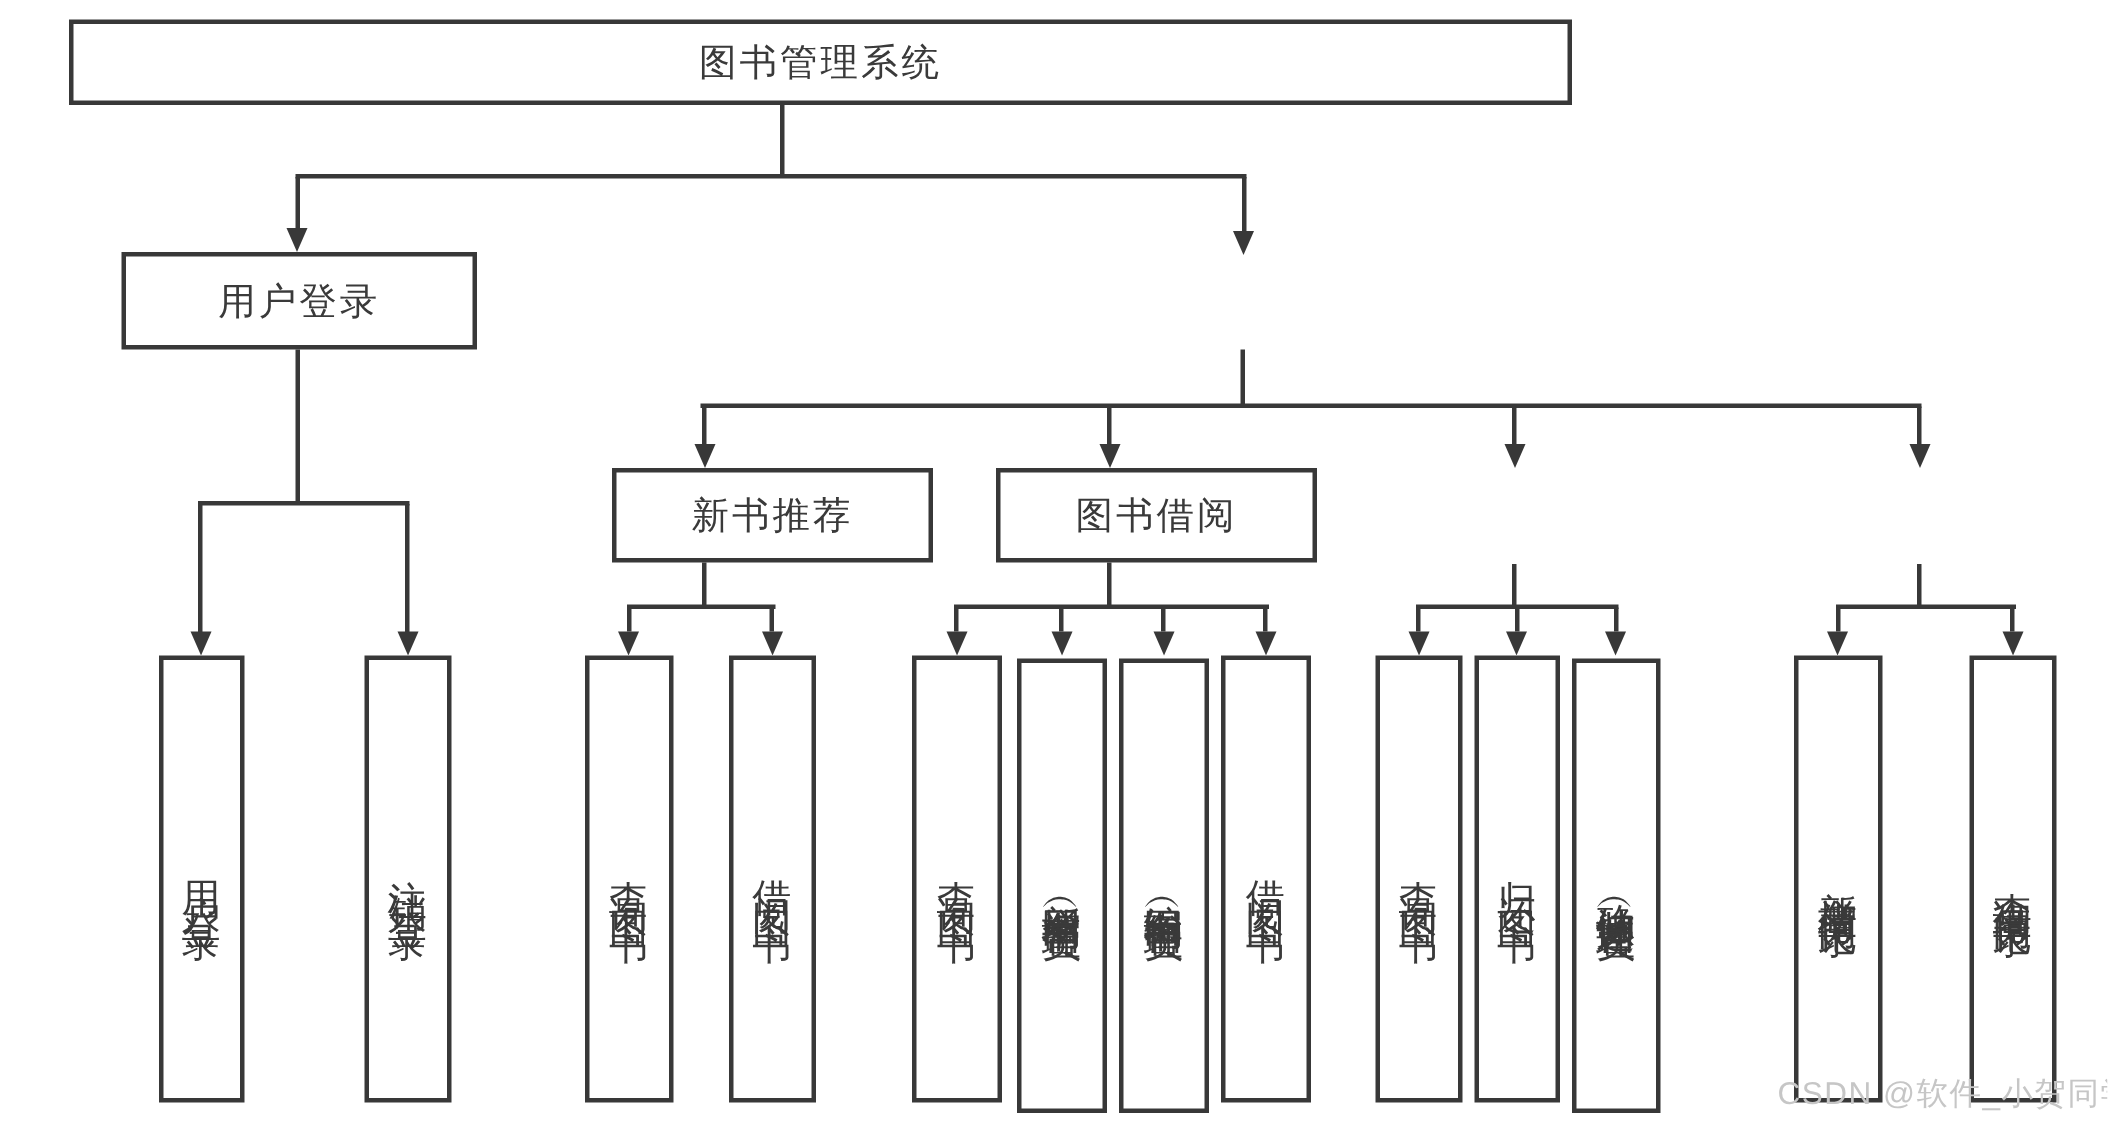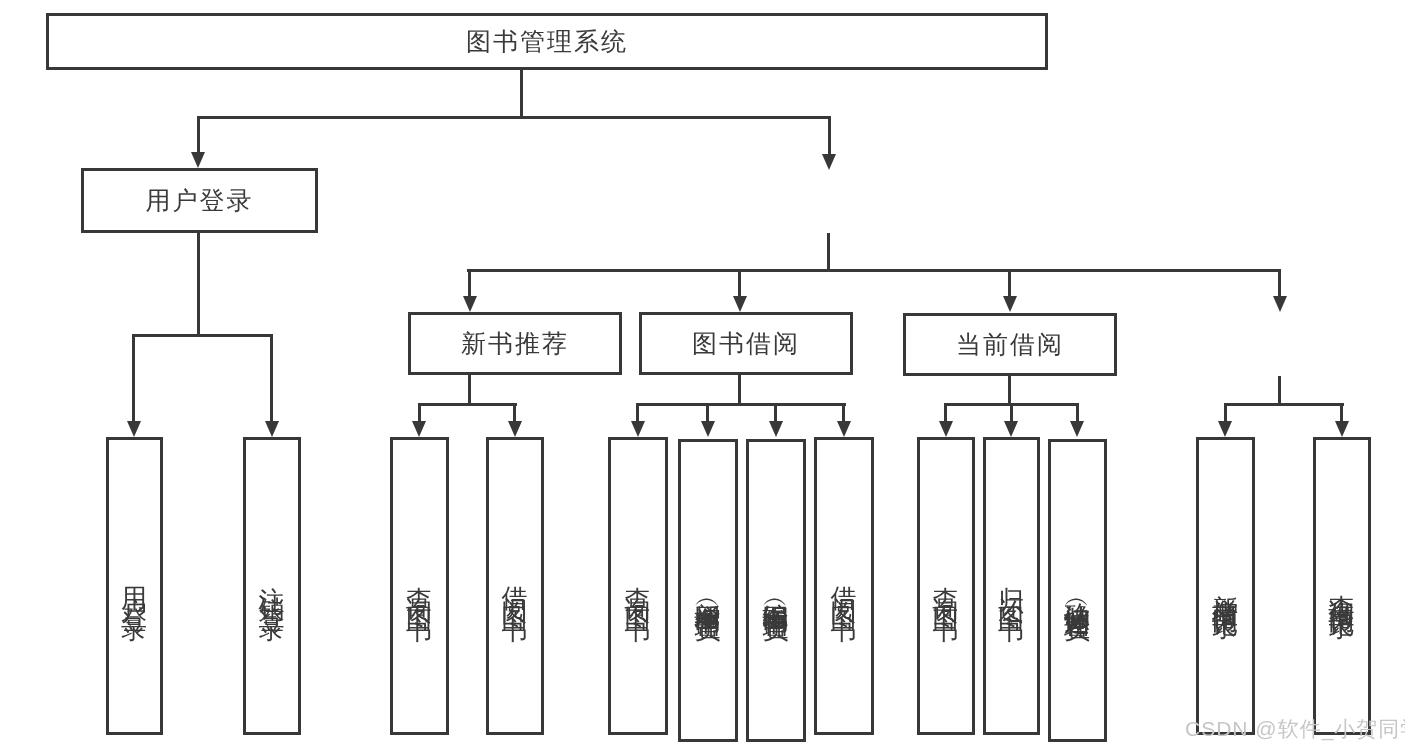--- a/index.html
+++ b/index.html
@@ -88,25 +88,22 @@
   <div class="vline" style="left:738px;top:271px;height:26px;"></div>
   <div class="arrow" style="left:733px;top:296px;"></div>
   <div class="vline" style="left:1008px;top:271px;height:26px;"></div>
   <div class="arrow" style="left:1003px;top:296px;"></div>
   <div class="vline" style="left:1278px;top:271px;height:26px;"></div>
   <div class="arrow" style="left:1273px;top:296px;"></div>
 
   <div class="box" style="left:363px;top:312px;width:214px;height:63px;margin-left:45px;">
     <span class="label">新书推荐</span>
   </div>
-  <div class="box" style="left:639px;top:312px;width:214px;height:63px;">
+  <div class="box" style="left:664px;top:312px;width:214px;height:63px;">
     <span class="label">图书借阅</span>
-  </div>
-  <div class="box" style="left:903px;top:313px;width:214px;height:63px;">
-    <span class="label">当前借阅</span>
   </div>
 
   <div class="vline" style="left:468px;top:375px;height:30px;"></div>
   <div class="hline" style="left:418px;top:403px;width:99px;"></div>
   <div class="vline" style="left:418px;top:405px;height:16px;"></div>
   <div class="arrow" style="left:412px;top:421px;"></div>
   <div class="vline" style="left:513px;top:405px;height:16px;"></div>
   <div class="arrow" style="left:508px;top:421px;"></div>
 
   <div class="vline" style="left:738px;top:375px;height:30px;"></div>

